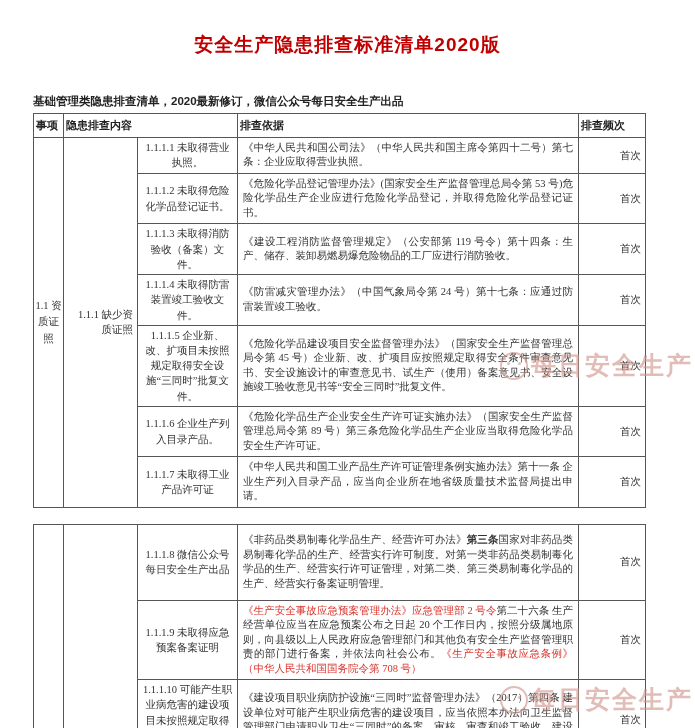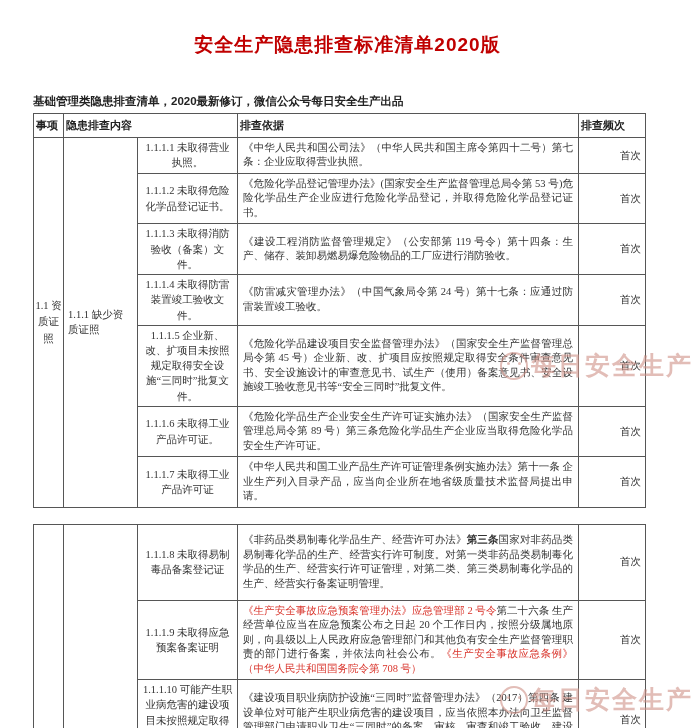--- a/index.html
+++ b/index.html
@@ -50,21 +50,21 @@
     height:21px;
     padding:1px 2px;
     color:#222;
   }
   td.item-cell{
     text-align:center;
     line-height:1.55;
     padding:2px 1px;
   }
   td.group-cell{
-    text-align:left;
+    text-align:right;
     line-height:1.5;
     padding:2px 4px;
   }
   td.content-cell{
     text-align:center;
     line-height:1.45;
   }
   td.basis-cell{
     text-align:justify;
     text-justify:inter-character;
@@ -154,21 +154,21 @@
           <td class="content-cell">1.1.1.4 未取得防雷装置竣工验收文件。</td>
           <td class="basis-cell"><span>《防雷减灾管理办法》（中国气象局令第 24 号）第十七条：应通过防雷装置竣工验收。</span></td>
           <td class="freq-cell">首次</td>
         </tr>
         <tr style="height: 60px;">
           <td class="content-cell">1.1.1.5 企业新、改、扩项目未按照规定取得安全设施“三同时”批复文件。</td>
           <td class="basis-cell"><span>《危险化学品建设项目安全监督管理办法》（国家安全生产监督管理总局令第 45 号）企业新、改、扩项目应按照规定取得安全条件审查意见书、安全设施设计的审查意见书、试生产（使用）备案意见书、安全设施竣工验收意见书等“安全三同时”批复文件。</span></td>
           <td class="freq-cell">首次</td>
         </tr>
         <tr style="height: 34px;">
-          <td class="content-cell">1.1.1.6 未取得工业产品许可证。</td>
+          <td class="content-cell">1.1.1.6 企业生产列入目录产品。</td>
           <td class="basis-cell"><span>《危险化学品生产企业安全生产许可证实施办法》（国家安全生产监督管理总局令第 89 号）第三条危险化学品生产企业应当取得危险化学品安全生产许可证。</span></td>
           <td class="freq-cell">首次</td>
         </tr>
         <tr style="height: 33px;">
           <td class="content-cell">1.1.1.7 未取得工业产品许可证</td>
           <td class="basis-cell"><span>《中华人民共和国工业产品生产许可证管理条例实施办法》第十一条 企业生产列入目录产品，应当向企业所在地省级质量技术监督局提出申请。</span></td>
           <td class="freq-cell">首次</td>
         </tr>
       </tbody>
   </table>
@@ -178,21 +178,21 @@
       <col style="width:30px">
         <col style="width:74px">
         <col style="width:100px">
         <col style="width:341px">
         <col style="width:67px">
     </colgroup>
     <tbody id="tbody-2">
         <tr style="height: 76px;">
           <td class="item-cell" rowspan="4"></td>
           <td class="group-cell" rowspan="4"></td>
-          <td class="content-cell">1.1.1.8 未取得易制毒品备案登记证</td>
+          <td class="content-cell">1.1.1.8 微信公众号每日安全生产出品</td>
           <td class="basis-cell"><span>《非药品类易制毒化学品生产、经营许可办法》</span><span class="bold">第三条</span><span>国家对非药品类易制毒化学品的生产、经营实行许可制度。对第一类非药品类易制毒化学品的生产、经营实行许可证管理，对第二类、第三类易制毒化学品的生产、经营实行备案证明管理。</span></td>
           <td class="freq-cell">首次</td>
         </tr>
         <tr style="height: 78px;">
           <td class="content-cell">1.1.1.9 未取得应急预案备案证明</td>
           <td class="basis-cell"><span class="red">《生产安全事故应急预案管理办法》应急管理部 2 号令</span><span>第二十六条 生产经营单位应当在应急预案公布之日起 20 个工作日内，按照分级属地原则，向县级以上人民政府应急管理部门和其他负有安全生产监督管理职责的部门进行备案，并依法向社会公布。</span><span class="red">《生产安全事故应急条例》（中华人民共和国国务院令第 708 号）</span></td>
           <td class="freq-cell">首次</td>
         </tr>
         <tr style="height: 80px;">
           <td class="content-cell">1.1.1.10 可能产生职业病危害的建设项目未按照规定取得职业卫生“三同时”的批复文件。</td>

